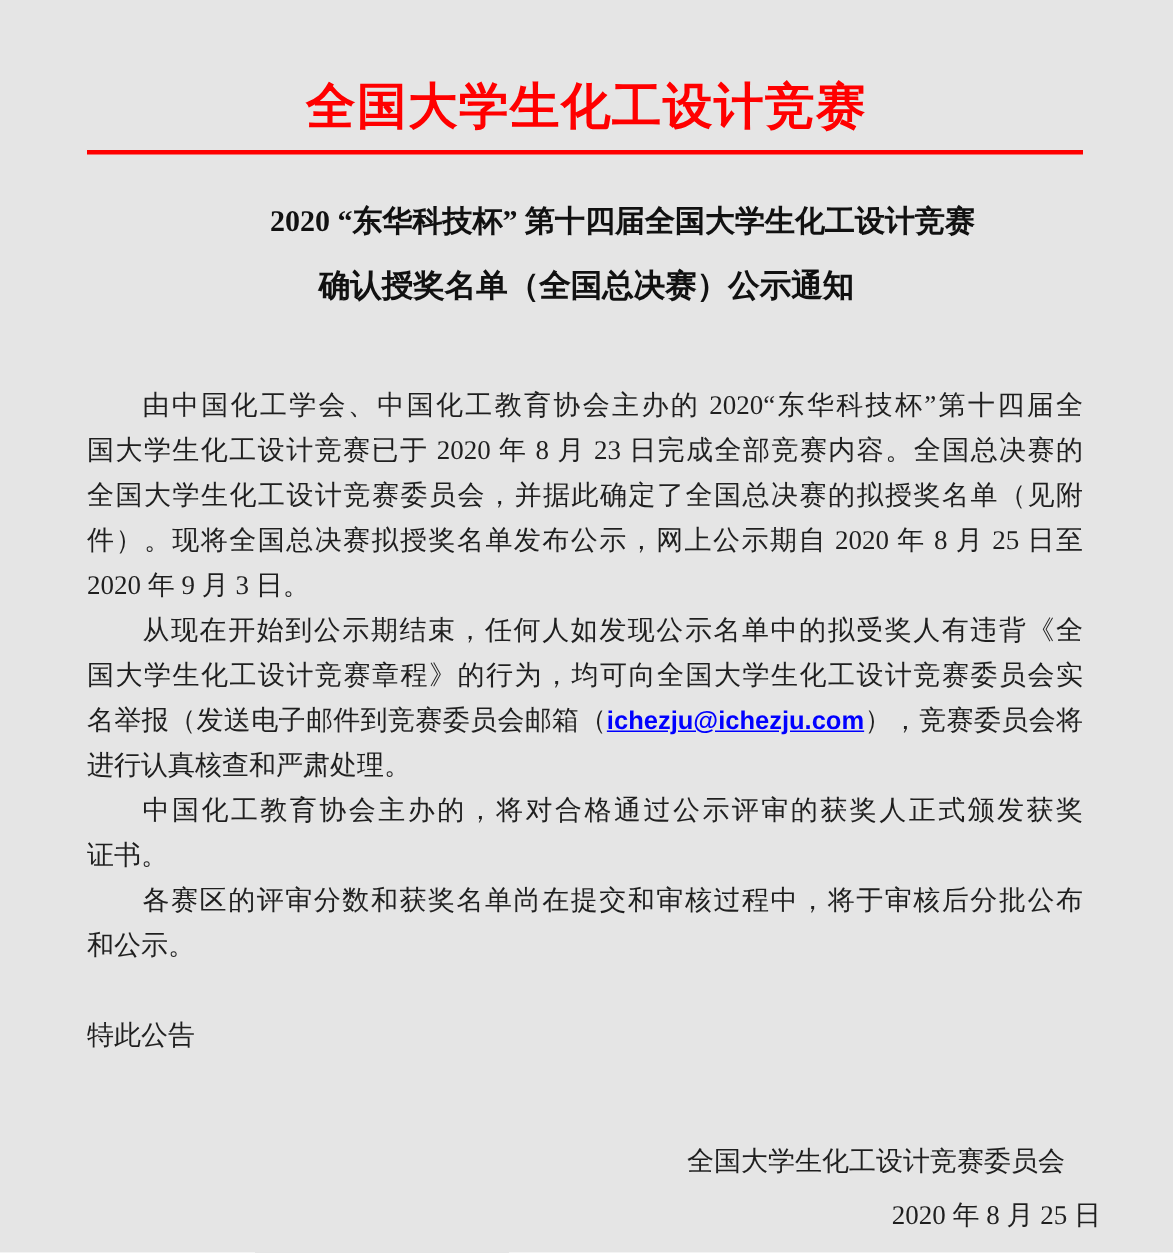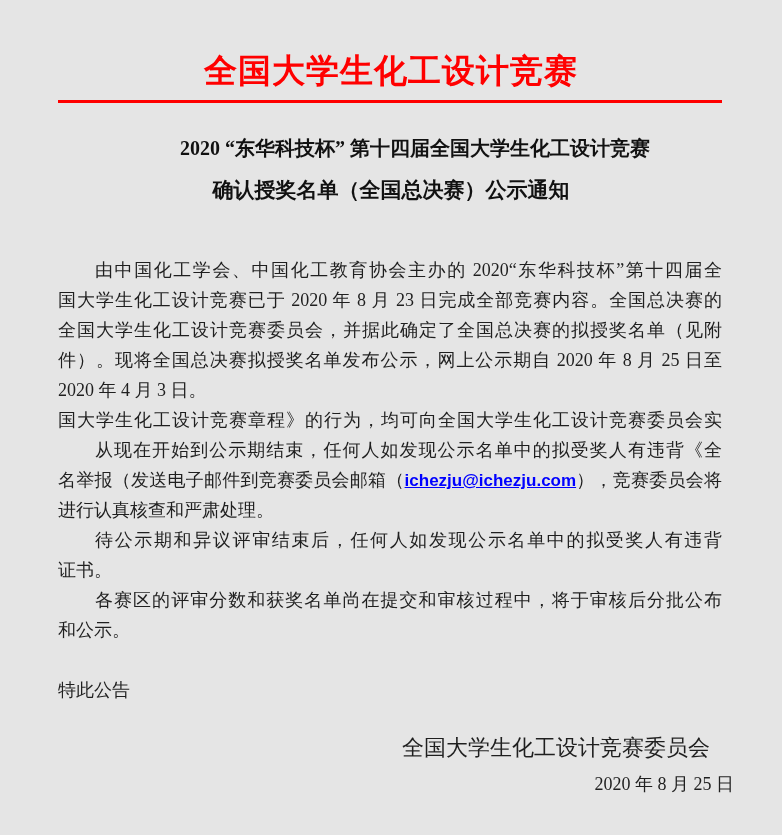--- a/index.html
+++ b/index.html
@@ -69,24 +69,24 @@
     text-decoration:underline;
     font-family:"Liberation Sans","DejaVu Sans",sans-serif;
     font-size:17px;
   }
   .closing {
     margin:30px 60px 0 58px;
     font-size:18px;
     line-height:30px;
   }
   .signature {
-    margin-top:28px;
+    margin-top:54px;
     padding-right:72px;
     text-align:right;
-    font-size:22px;
+    font-size:18px;
     line-height:30px;
   }
   .sign-date {
     margin-top:8px;
     padding-right:48px;
     text-align:right;
     font-size:18px;
     line-height:26px;
   }
 </style>
@@ -102,28 +102,28 @@
   <div class="subtitle">2020 “东华科技杯” 第十四届全国大学生化工设计竞赛</div>
 
   <h2 class="heading">确认授奖名单（全国总决赛）公示通知</h2>
 
   <div class="body-text">
 
     <div class="line indent">由中国化工学会、中国化工教育协会主办的 2020“东华科技杯”第十四届全</div>
     <div class="line">国大学生化工设计竞赛已于 2020 年 8 月 23 日完成全部竞赛内容。全国总决赛的</div>
     <div class="line">全国大学生化工设计竞赛委员会，并据此确定了全国总决赛的拟授奖名单（见附</div>
     <div class="line">件）。现将全国总决赛拟授奖名单发布公示，网上公示期自 2020 年 8 月 25 日至</div>
-    <div class="line para-end">2020 年 4 月 3 日。</div>
+    <div class="line para-end">2020 年 9 月 3 日。</div>
 
+    <div class="line indent">从现在开始到公示期结束，任何人如发现公示名单中的拟受奖人有违背《全</div>
     <div class="line">国大学生化工设计竞赛章程》的行为，均可向全国大学生化工设计竞赛委员会实</div>
-    <div class="line indent">从现在开始到公示期结束，任何人如发现公示名单中的拟受奖人有违背《全</div>
     <div class="line"><span>名举报（发送电子邮件到竞赛委员会邮箱（</span><a class="email" href="#">ichezju@ichezju.com</a><span>），竞赛委员会将</span></div>
     <div class="line para-end">进行认真核查和严肃处理。</div>
 
-    <div class="line indent">待公示期和异议评审结束后，任何人如发现公示名单中的拟受奖人有违背</div>
+    <div class="line indent">中国化工教育协会主办的，将对合格通过公示评审的获奖人正式颁发获奖</div>
     <div class="line para-end">证书。</div>
 
     <div class="line indent">各赛区的评审分数和获奖名单尚在提交和审核过程中，将于审核后分批公布</div>
     <div class="line para-end">和公示。</div>
 
   </div>
 
   <div class="closing">特此公告</div>
 
   <div class="signature">全国大学生化工设计竞赛委员会</div>

